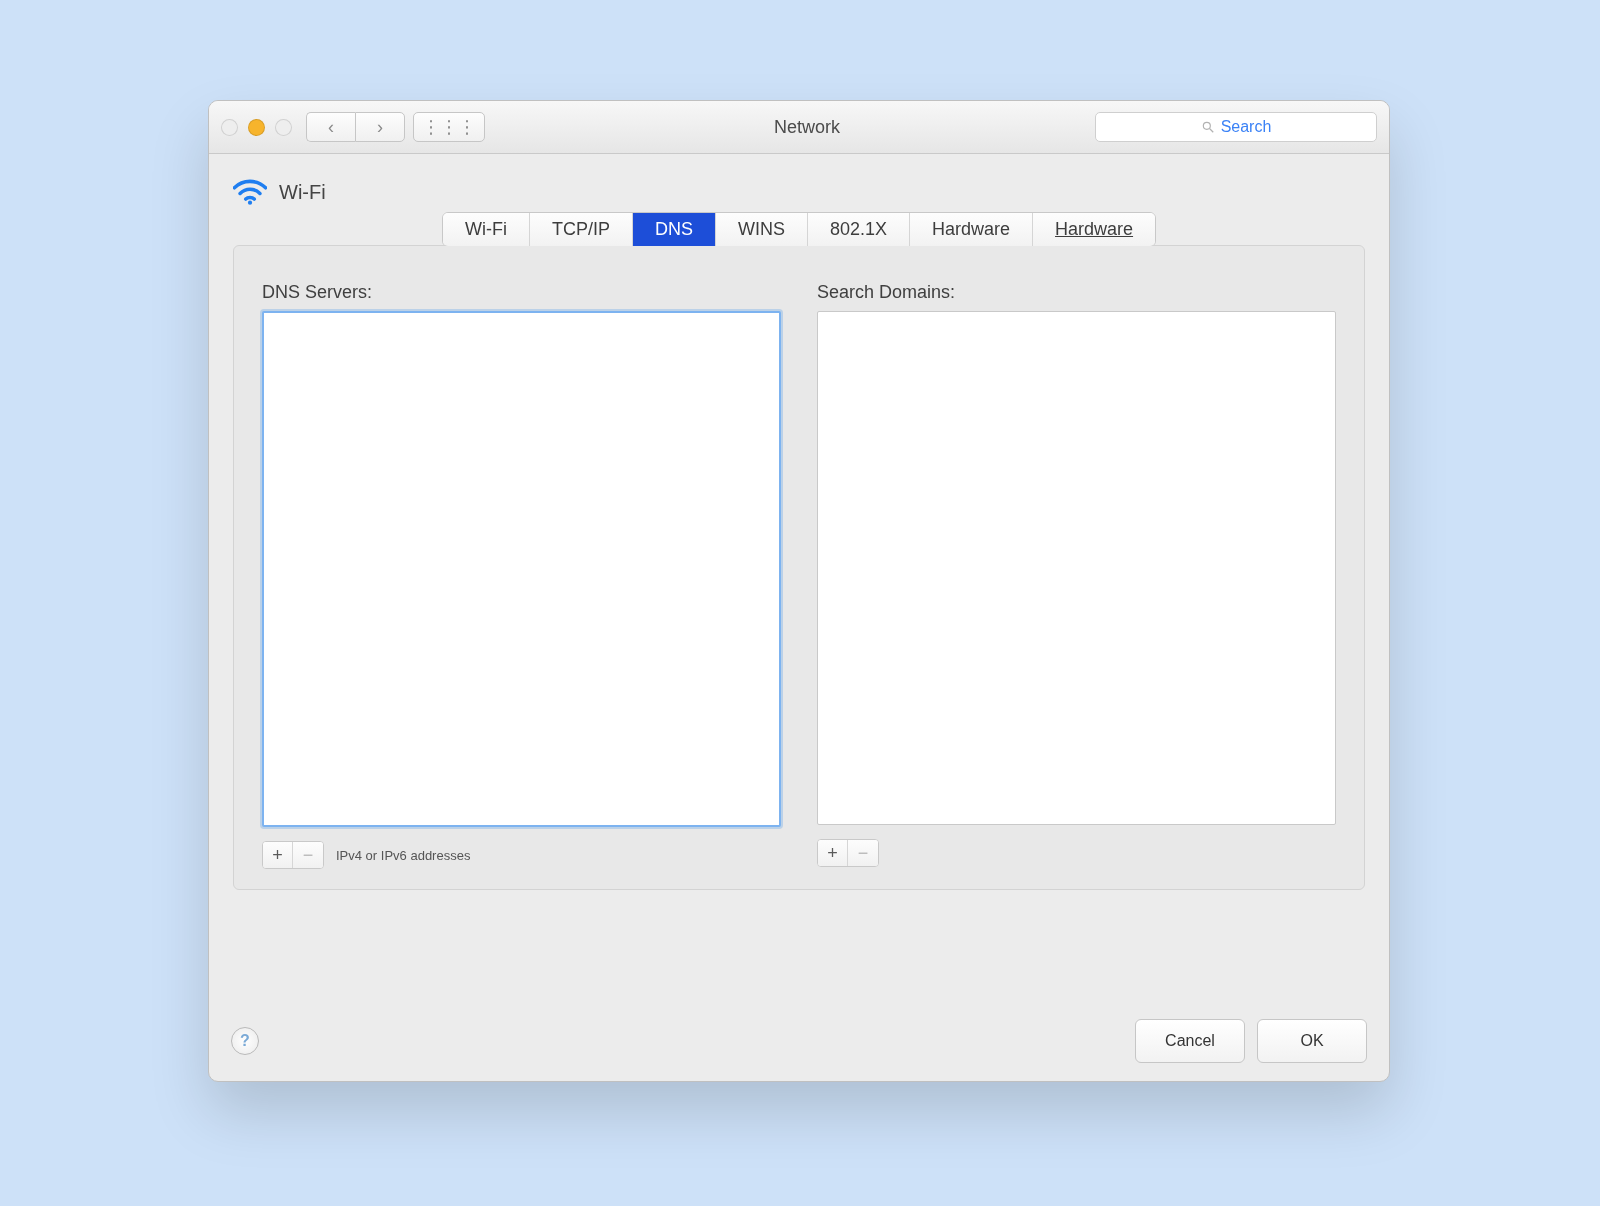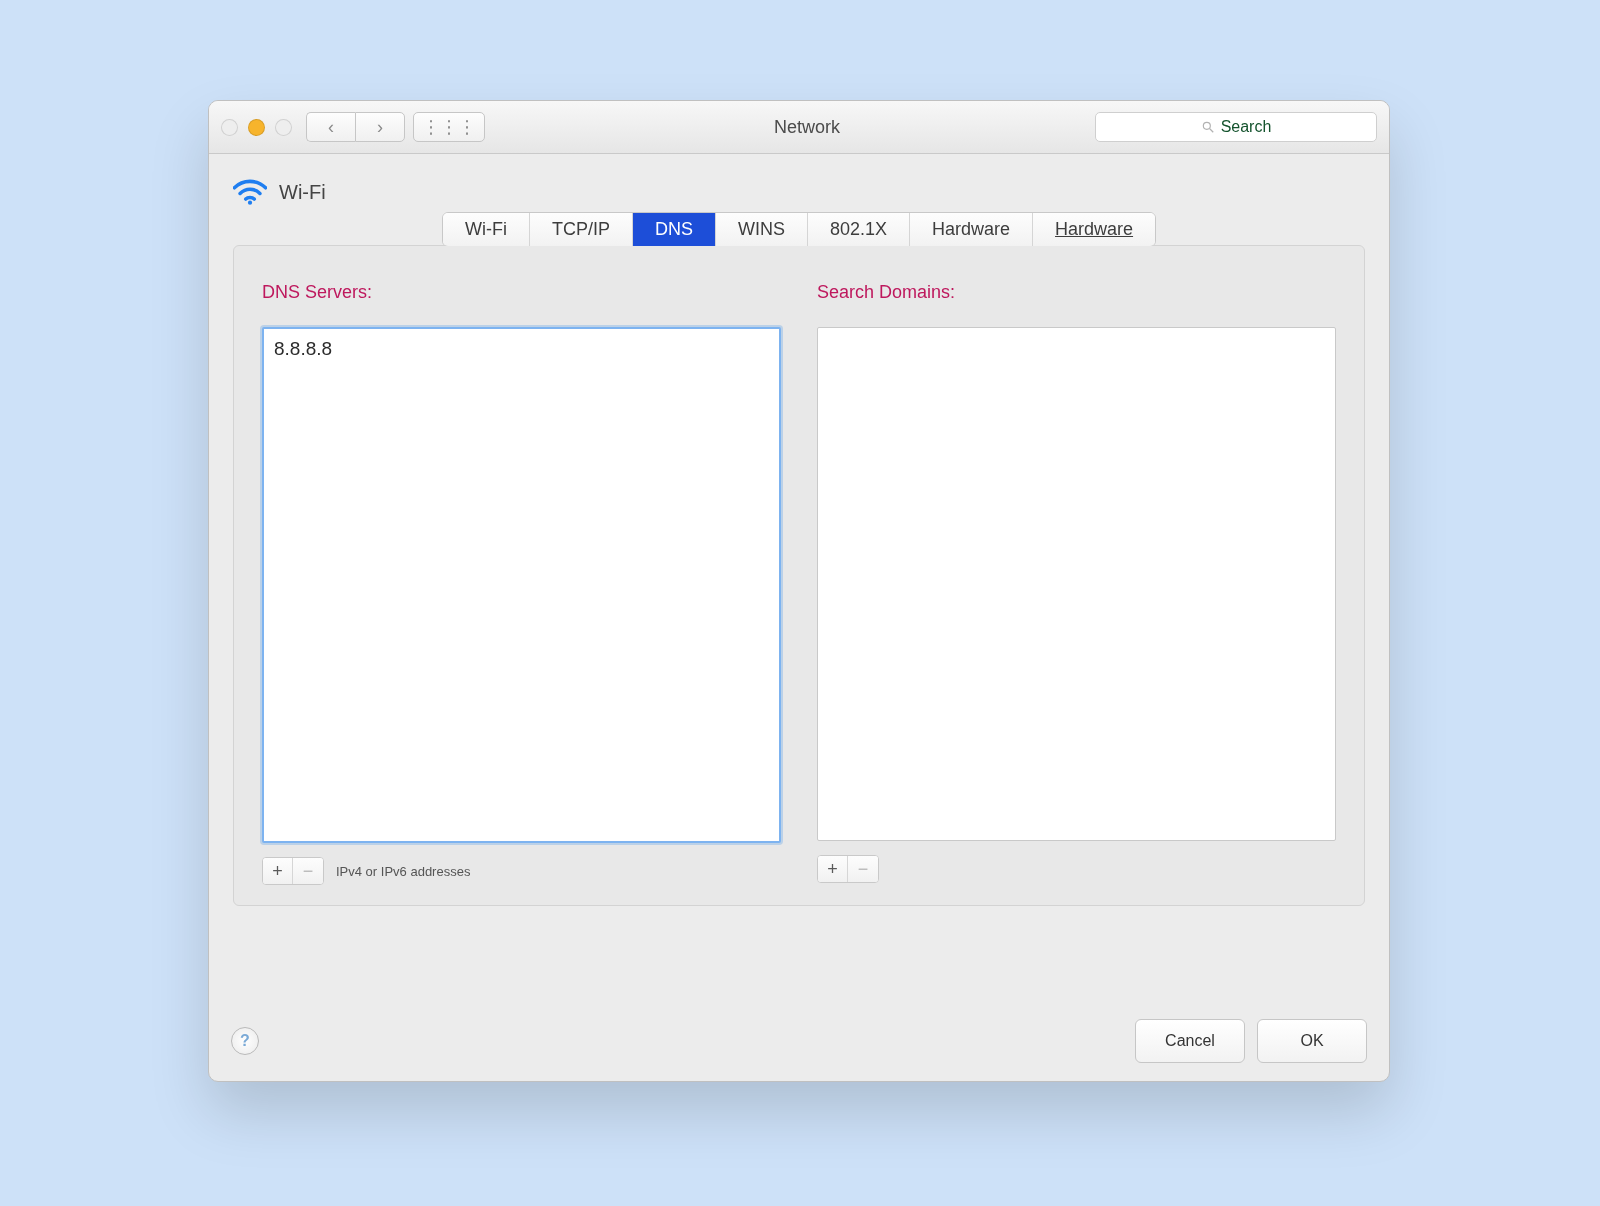--- a/index.html
+++ b/index.html
@@ -86,21 +86,21 @@
   .searchbox {
     margin-left: auto;
     width: 280px;
     height: 28px;
     border: 1px solid #cfcfcf;
     border-radius: 5px;
     background: #fff;
     display: flex;
     align-items: center;
     justify-content: center;
-    color: #14532d;
+    color: #3b82f6;
     gap: 6px;
     font-size: 16px;
   }
 
   
   .body {
     flex: 1;
     position: relative;
     padding: 24px 24px 16px 24px;
   }
@@ -153,22 +153,22 @@
     display: flex;
     gap: 36px;
   }
   .col {
     flex: 1;
     display: flex;
     flex-direction: column;
   }
   .col-label {
     font-size: 18px;
-    color: #be185d;
-    margin-bottom: 24px;
+    color: #404040;
+    margin-bottom: 8px;
   }
   .listbox {
     background: #fff;
     border: 1px solid #c9c9c9;
     border-radius: 2px;
     height: 500px;
     padding: 6px 10px;
     font-size: 19px;
     color: #2b2b2b;
     line-height: 1.5;
@@ -289,21 +289,20 @@
         <div class="seg">802.1X</div>
         <div class="seg">Hardware</div>
         <div class="seg">Hardware</div>
       </div>
 
       <div class="panel">
         <div class="cols">
           <div class="col">
             <div class="col-label">DNS Servers:</div>
             <div class="listbox focused">
-              <div>8.8.8.8</div>
             </div>
             <div class="under-row">
               <div class="pm">
                 <button>+</button>
                 <button>−</button>
               </div>
               <div class="hint">IPv4 or IPv6 addresses</div>
             </div>
           </div>
 

